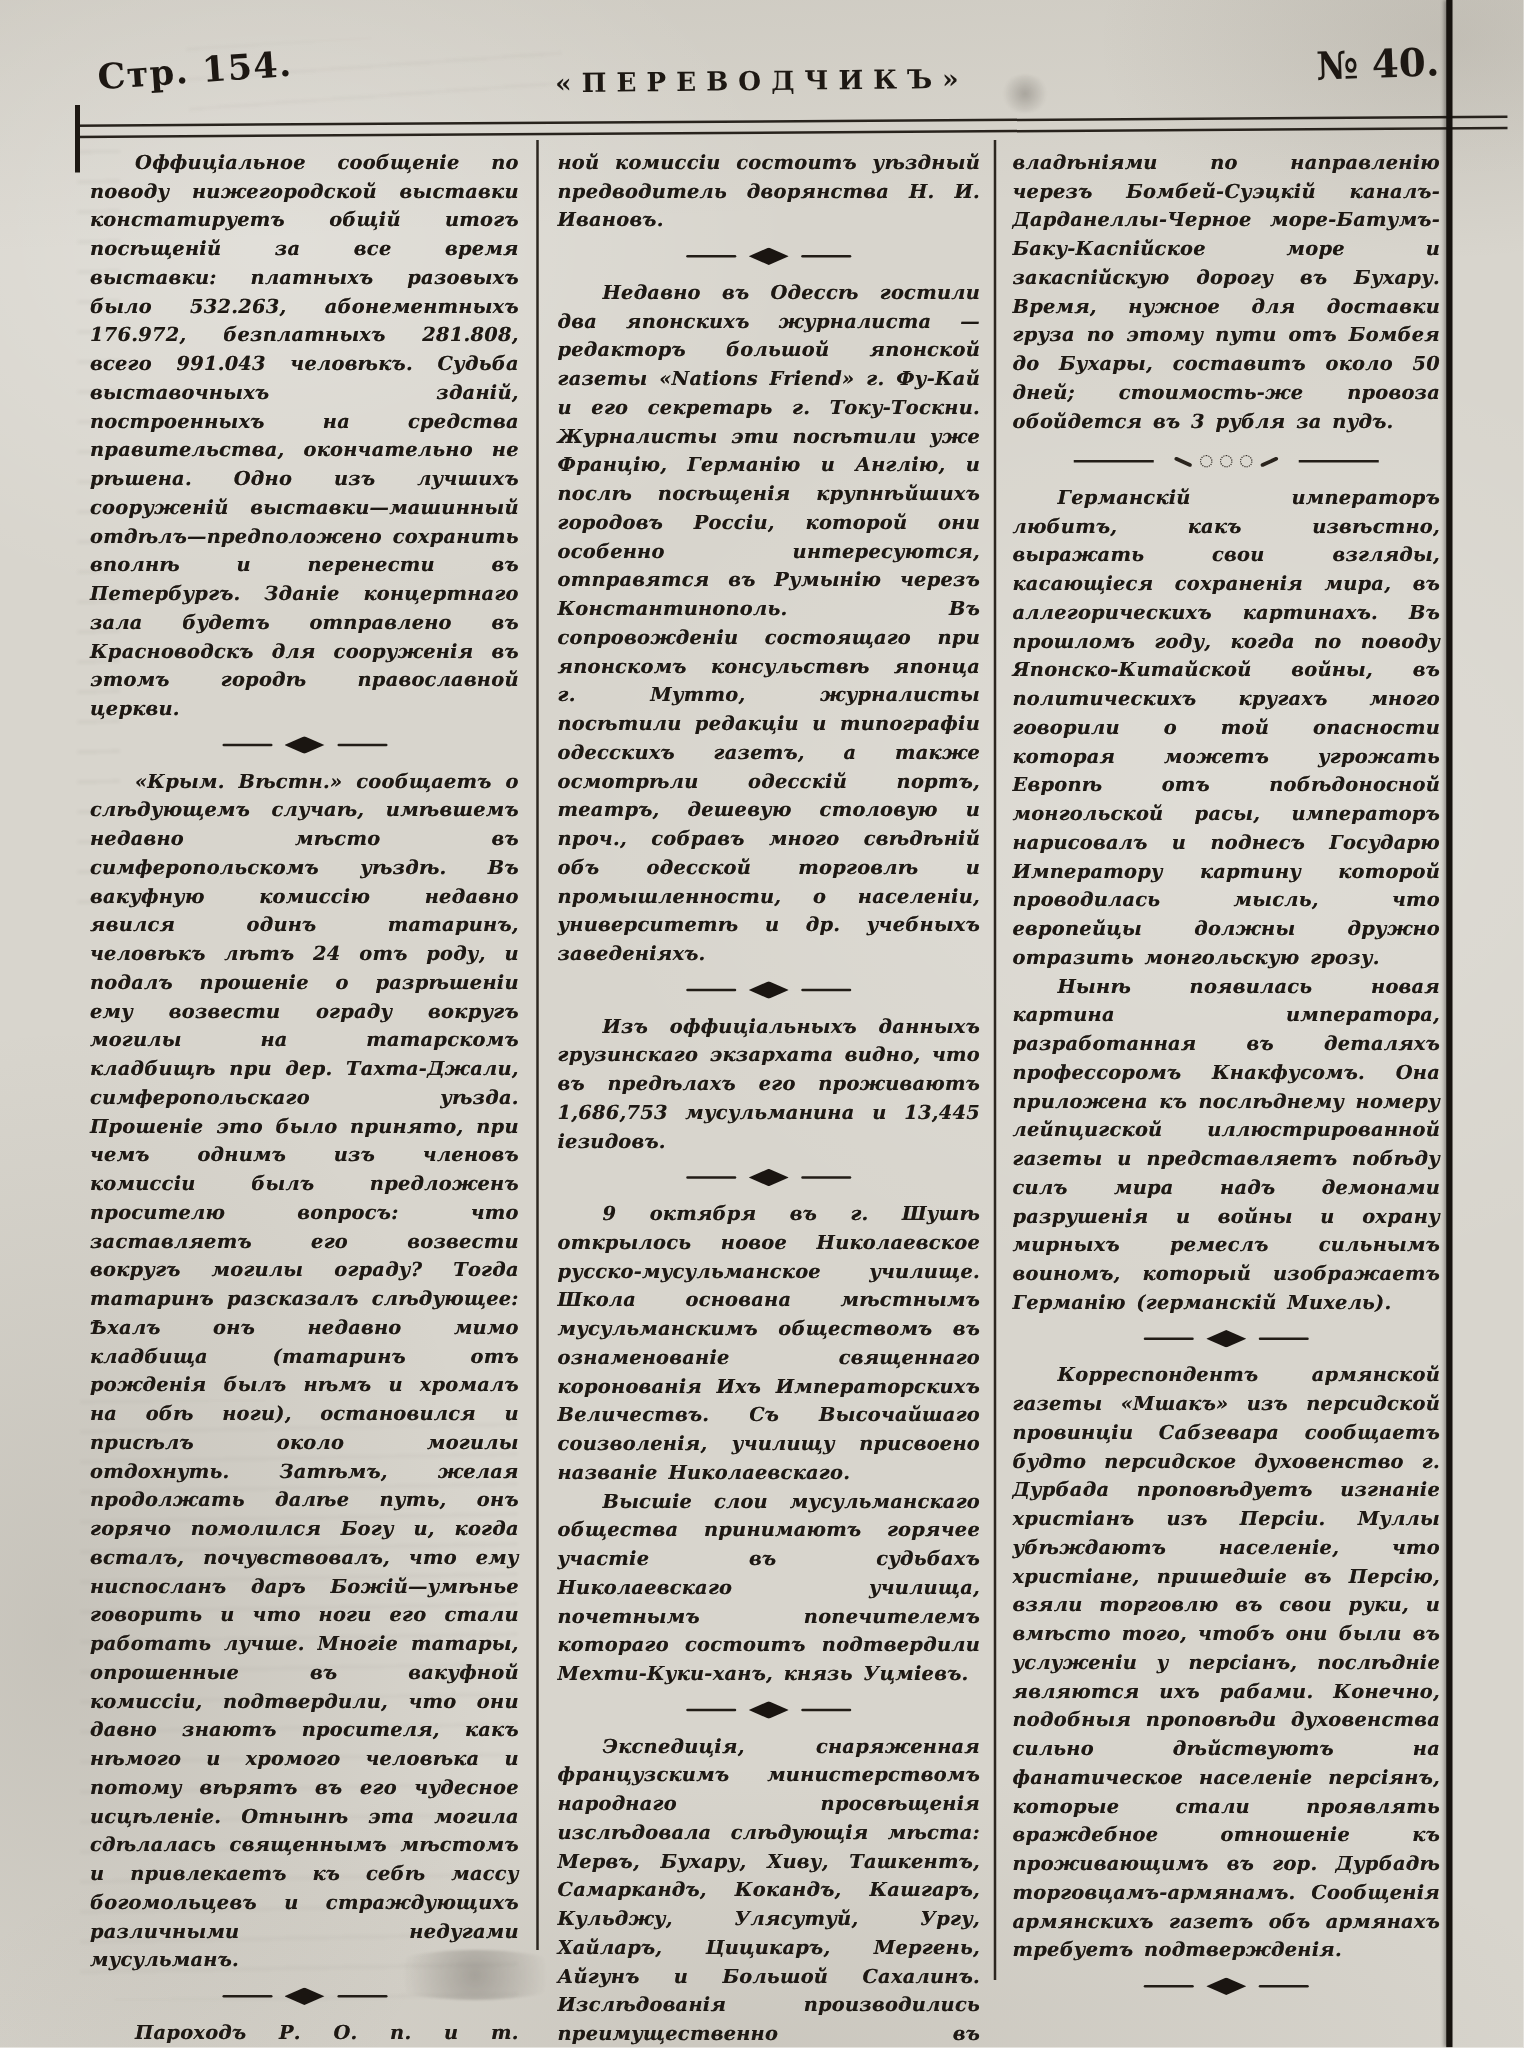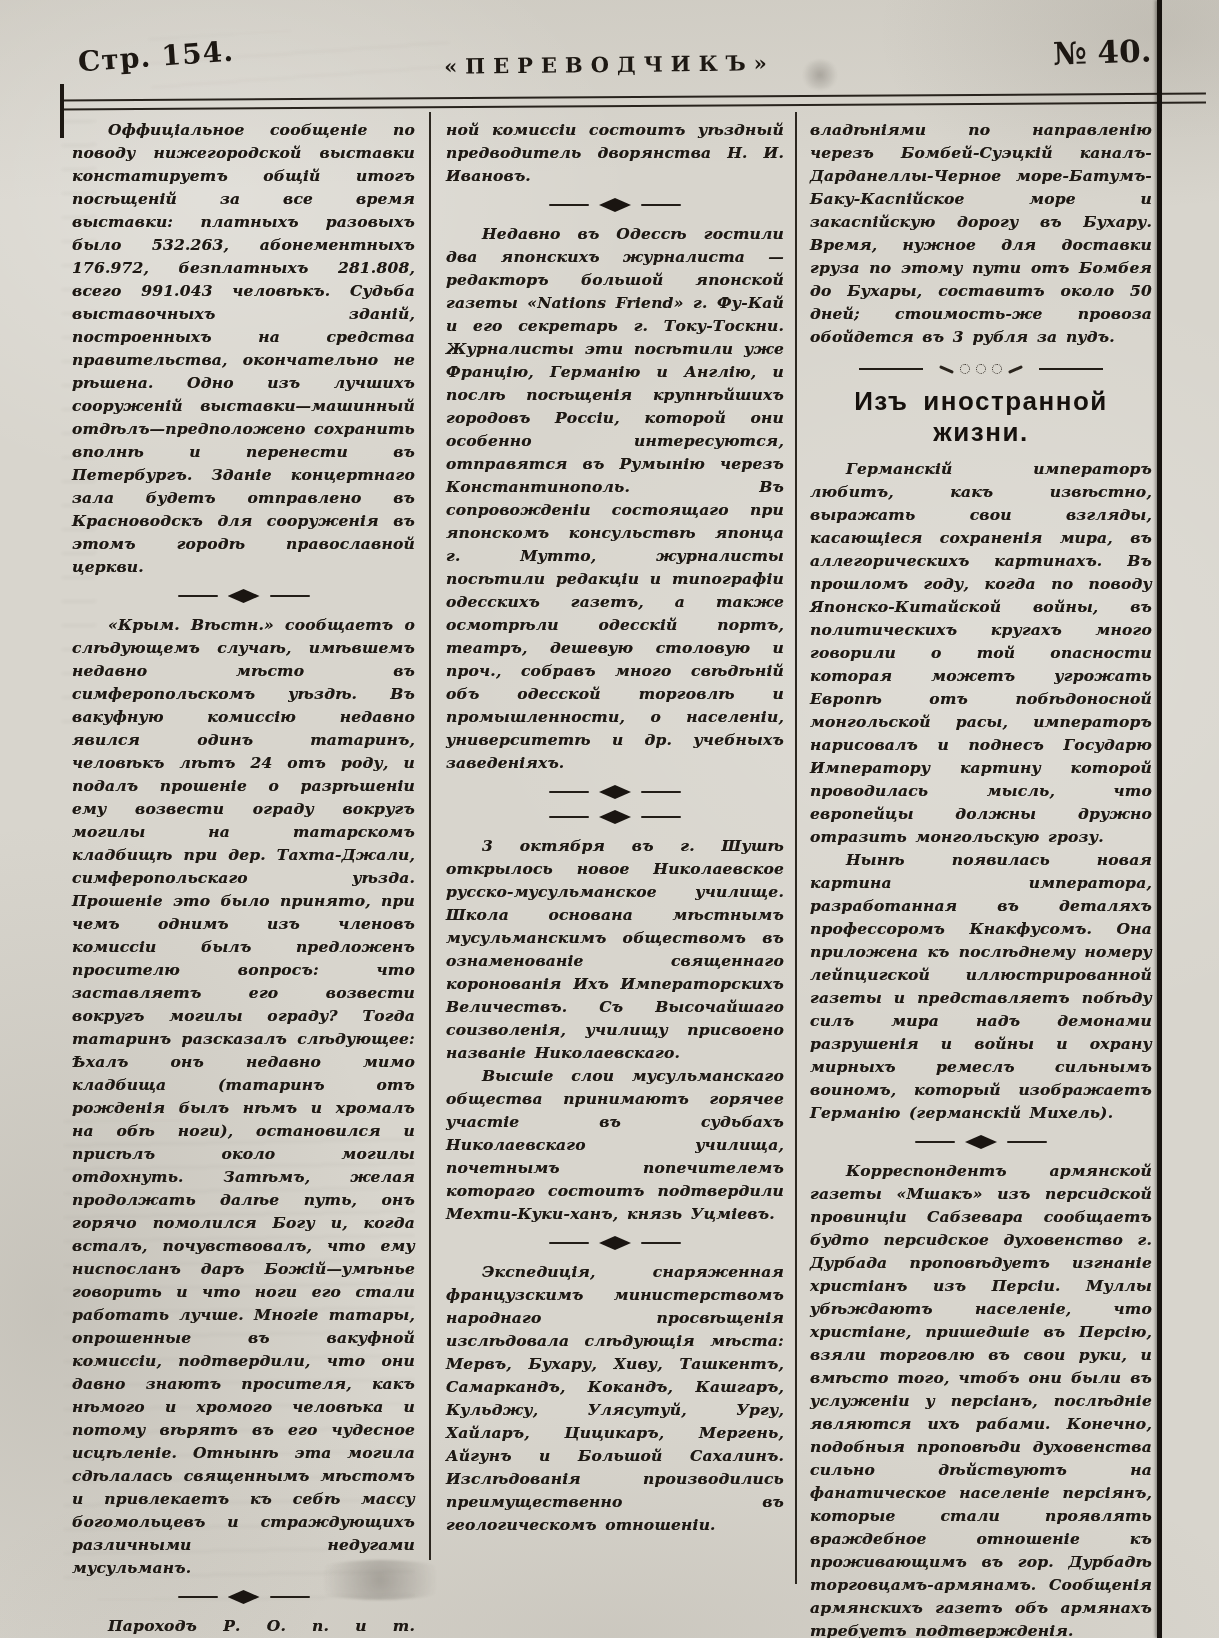--- a/index.html
+++ b/index.html
@@ -140,46 +140,46 @@
         <span class="dash"></span>
         <span class="diamond"></span>
         <span class="dash"></span>
       </div>
       <p class="para">Недавно въ Одессѣ гостили два японскихъ журналиста — редакторъ большой японской газеты «Nations Friend» г. Фу-Кай и его секретарь г. Току-Тоскни. Журналисты эти посѣтили уже Францію, Германію и Англію, и послѣ посѣщенія крупнѣйшихъ городовъ Россіи, которой они особенно интересуются, отправятся въ Румынію черезъ Константинополь. Въ сопровожденіи состоящаго при японскомъ консульствѣ японца г. Мутто, журналисты посѣтили редакціи и типографіи одесскихъ газетъ, а также осмотрѣли одесскій портъ, театръ, дешевую столовую и проч., собравъ много свѣдѣній объ одесской торговлѣ и промышленности, о населеніи, университетѣ и др. учебныхъ заведеніяхъ.</p>
       <div class="divider">
         <span class="dash"></span>
         <span class="diamond"></span>
         <span class="dash"></span>
       </div>
+      <p class="para">Изъ оффиціальныхъ данныхъ грузинскаго экзархата видно, что въ предѣлахъ его проживаютъ 1,686,753 мусульманина и 13,445 іезидовъ.</p>
       <div class="divider">
         <span class="dash"></span>
         <span class="diamond"></span>
         <span class="dash"></span>
       </div>
-      <p class="para">3 октября въ г. Шушѣ открылось новое Николаевское русско-мусульманское училище. Школа основана мѣстнымъ мусульманскимъ обществомъ въ ознаменованіе священнаго коронованія Ихъ Императорскихъ Величествъ. Съ Высочайшаго соизволенія, училищу присвоено названіе Николаевскаго.</p>
+      <p class="para">9 октября въ г. Шушѣ открылось новое Николаевское русско-мусульманское училище. Школа основана мѣстнымъ мусульманскимъ обществомъ въ ознаменованіе священнаго коронованія Ихъ Императорскихъ Величествъ. Съ Высочайшаго соизволенія, училищу присвоено названіе Николаевскаго.</p>
       <p class="para">Высшіе слои мусульманскаго общества принимаютъ горячее участіе въ судьбахъ Николаевскаго училища, почетнымъ попечителемъ котораго состоитъ подтвердили Мехти-Куки-ханъ, князь Уцміевъ.</p>
       <div class="divider">
         <span class="dash"></span>
         <span class="diamond"></span>
         <span class="dash"></span>
       </div>
       <p class="para">Экспедиція, снаряженная французскимъ министерствомъ народнаго просвѣщенія изслѣдовала слѣдующія мѣста: Мервъ, Бухару, Хиву, Ташкентъ, Самаркандъ, Кокандъ, Кашгаръ, Кульджу, Улясутуй, Ургу, Хайларъ, Цицикаръ, Мергень, Айгунъ и Большой Сахалинъ. Изслѣдованія производились преимущественно въ геологическомъ отношеніи.</p>
     </div>
   <div class="col col-3">
       <p class="para no-indent">владѣніями по направленію черезъ Бомбей-Суэцкій каналъ-Дарданеллы-Черное море-Батумъ-Баку-Каспійское море и закаспійскую дорогу въ Бухару. Время, нужное для доставки груза по этому пути отъ Бомбея до Бухары, составитъ около 50 дней; стоимость-же провоза обойдется въ 3 рубля за пудъ.</p>
       <div class="ornament">
         <span class="dash"></span>
         <span class="leaf l"></span>
         <span class="dot"></span>
         <span class="dot"></span>
         <span class="dot"></span>
         <span class="leaf r"></span>
         <span class="dash"></span>
       </div>
-      <div class="section-heading">Изъ иностранной жизни.</div>
       <p class="para">Германскій императоръ любитъ, какъ извѣстно, выражать свои взгляды, касающіеся сохраненія мира, въ аллегорическихъ картинахъ. Въ прошломъ году, когда по поводу Японско-Китайской войны, въ политическихъ кругахъ много говорили о той опасности которая можетъ угрожать Европѣ отъ побѣдоносной монгольской расы, императоръ нарисовалъ и поднесъ Государю Императору картину которой проводилась мысль, что европейцы должны дружно отразить монгольскую грозу.</p>
       <p class="para">Нынѣ появилась новая картина императора, разработанная въ деталяхъ профессоромъ Кнакфусомъ. Она приложена къ послѣднему номеру лейпцигской иллюстрированной газеты и представляетъ побѣду силъ мира надъ демонами разрушенія и войны и охрану мирныхъ ремеслъ сильнымъ воиномъ, который изображаетъ Германію (германскій Михель).</p>
       <div class="divider">
         <span class="dash"></span>
         <span class="diamond"></span>
         <span class="dash"></span>
       </div>
       <p class="para">Корреспондентъ армянской газеты «Мшакъ» изъ персидской провинціи Сабзевара сообщаетъ будто персидское духовенство г. Дурбада проповѣдуетъ изгнаніе христіанъ изъ Персіи. Муллы убѣждаютъ населеніе, что христіане, пришедшіе въ Персію, взяли торговлю въ свои руки, и вмѣсто того, чтобъ они были въ услуженіи у персіанъ, послѣдніе являются ихъ рабами. Конечно, подобныя проповѣди духовенства сильно дѣйствуютъ на фанатическое населеніе персіянъ, которые стали проявлять враждебное отношеніе къ проживающимъ въ гор. Дурбадѣ торговцамъ-армянамъ. Сообщенія армянскихъ газетъ объ армянахъ требуетъ подтвержденія.</p>
       <div class="divider">
         <span class="dash"></span>

